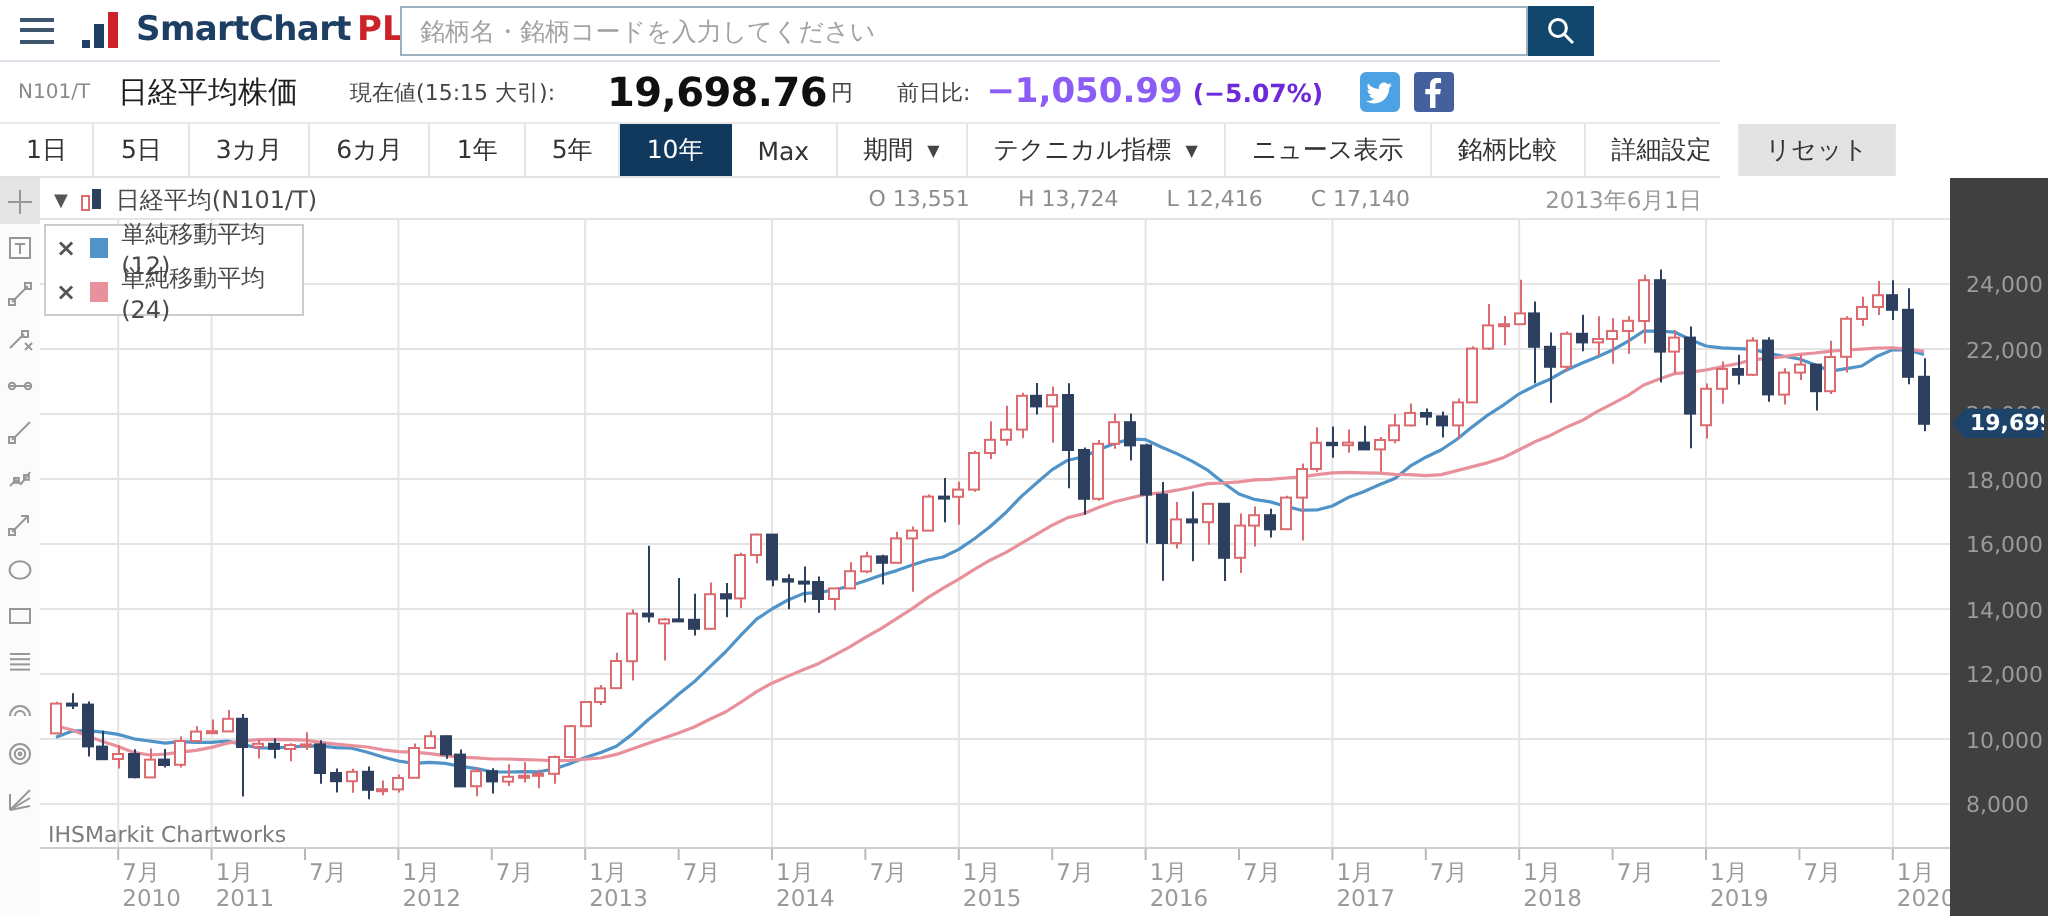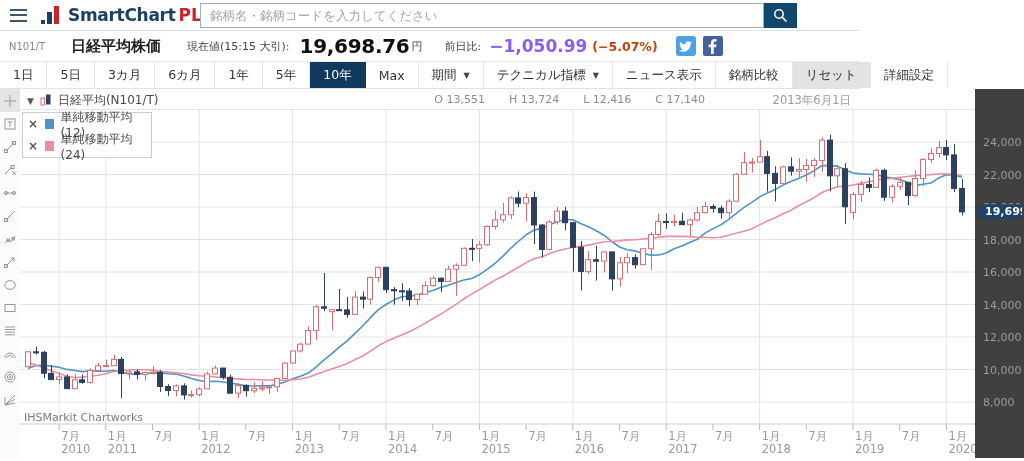--- a/index.html
+++ b/index.html
@@ -21,23 +21,23 @@
   .search-wrap { position:absolute; left:200px; top:3px; display:flex; }
   .search-input { width:564px; height:25px; border:1px solid #9db0bd; padding:0 9px; font-size:12.5px; color:#333;
     outline:none; font-family:inherit; background:#fff; }
   .search-input::placeholder { color:#a3a3a3; }
   .search-btn { width:33px; height:25px; background:#11476d; border:none; cursor:pointer;
     display:flex; align-items:center; justify-content:center; }
 
   
   .quote-row { height:31px; border-bottom:1px solid #e9e9e9; display:flex; align-items:center; }
   .q-code { margin-left:9px; font-size:10px; color:#8a8a8a; }
-  .q-name { margin-left:26px; font-size:15px; font-weight:bold; color:#1f1f1f; }
+  .q-name { margin-left:14px; font-size:15px; font-weight:normal; color:#1f1f1f; }
   .q-curlbl { margin-left:26px; font-size:11px; color:#444; }
-  .q-price { margin-left:10px; font-size:20px; font-weight:bold; color:#101010; letter-spacing:-0.3px; }
+  .q-price { margin-left:26px; font-size:20px; font-weight:bold; color:#101010; letter-spacing:-0.3px; }
   .q-unit { margin-left:2px; font-size:11px; color:#444; }
   .q-chglbl { margin-left:22px; font-size:11px; color:#444; }
   .q-chg { margin-left:8px; font-size:17px; font-weight:bold; }
   .q-pct { margin-left:5px; font-size:12.5px; font-weight:bold; }
   .sns { margin-left:18px; display:flex; gap:7px; }
   .sns-btn { width:20px; height:20px; border-radius:3px; display:flex; align-items:center; justify-content:center; cursor:pointer; }
   .sns-tw { background:#4da2e4; }
   .sns-fb { background:#44619d; border-radius:2px; }
 
   
@@ -107,21 +107,21 @@
   </div>
 
   <div class="quote-row">
     <span class="q-code">N101/T</span>
     <span class="q-name">日経平均株価</span>
     <span class="q-curlbl">現在値(15:15 大引):</span>
     <span class="q-price">19,698.76</span>
     <span class="q-unit">円</span>
     <span class="q-chglbl">前日比:</span>
     <span class="q-chg" style="color: #8b5cf6;">−1,050.99</span>
-    <span class="q-pct" style="color: #c2410c;">(−5.07%)</span>
+    <span class="q-pct" style="color: #6d28d9;">(−5.07%)</span>
     <div class="sns">
       <div class="sns-btn sns-tw">
         <svg width="13" height="11" viewBox="0 0 16 13">
           <path fill="#fff" d="M16 1.5c-.6.3-1.2.5-1.9.6.7-.4 1.2-1 1.4-1.8-.6.4-1.3.6-2.1.8C12.8.4 12 0 11.1 0 9.3 0 7.9 1.5 7.9 3.3c0 .3 0 .5.1.7C5.3 3.9 2.9 2.6 1.3.6 1 1.1.9 1.6.9 2.2c0 1.1.6 2.1 1.5 2.7-.5 0-1-.2-1.5-.4 0 1.6 1.1 2.9 2.6 3.2-.3.1-.6.1-.9.1-.2 0-.4 0-.6-.1.4 1.3 1.6 2.3 3.1 2.3-1.1.9-2.5 1.4-4.1 1.4H0c1.5.9 3.2 1.5 5 1.5 6 0 9.3-5 9.3-9.3v-.4c.7-.5 1.3-1 1.7-1.7z"></path>
         </svg>
       </div>
       <div class="sns-btn sns-fb">
         <svg width="9" height="15" viewBox="0 0 9 16">
           <path fill="#fff" d="M5.8 16V8.7h2.5L8.7 5.9H5.8V4.1c0-.8.2-1.4 1.4-1.4H8.8V.1C8.5.1 7.6 0 6.6 0 4.4 0 2.9 1.3 2.9 3.8v2.1H.4v2.8h2.5V16h2.9z"></path>
         </svg>
@@ -161,25 +161,25 @@
       <div class="tb-btn">
         <span>テクニカル指標</span>
         <span class="caret">▼</span>
       </div>
       <div class="tb-btn">
         <span>ニュース表示</span>
       </div>
       <div class="tb-btn">
         <span>銘柄比較</span>
       </div>
+      <div class="tb-btn">
+        <span>詳細設定</span>
+      </div>
       <div class="tb-btn pressed">
         <span>リセット</span>
-      </div>
-      <div class="tb-btn">
-        <span>詳細設定</span>
       </div>
     </div>
 
   <div class="main">
 
     <div class="tools">
       <div class="tool active">
         <svg width="14" height="14" viewBox="0 0 14 14">
             <line x1="7" y1="1" x2="7" y2="13"></line>
             <line x1="1" y1="7" x2="13" y2="7"></line>

